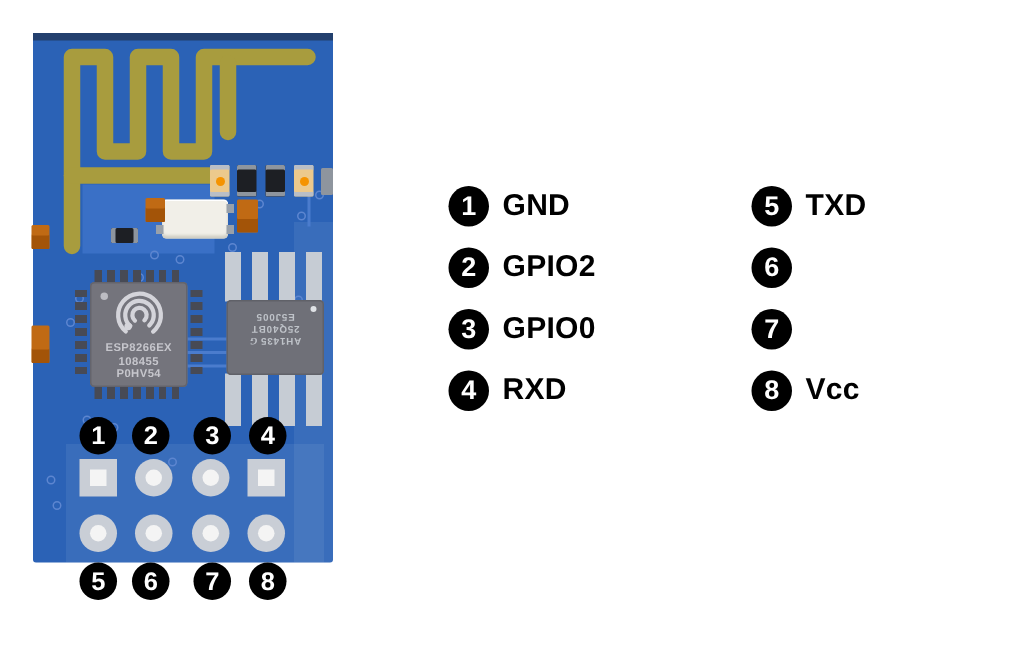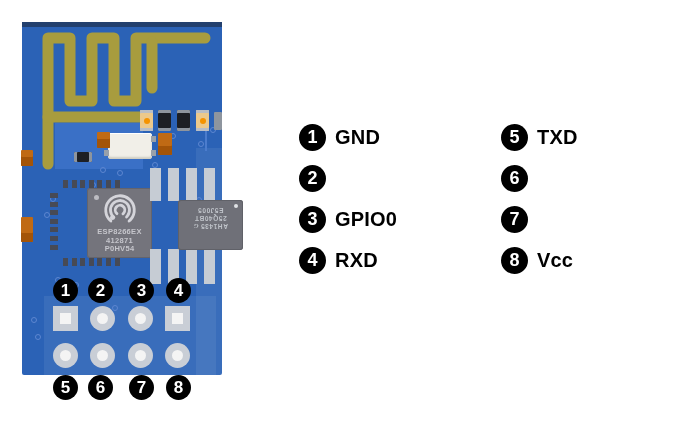--- a/index.html
+++ b/index.html
@@ -12,21 +12,21 @@
     position:absolute;left:22px;top:22px;width:200px;height:353px;
     background:#2b62b6;border-radius:2px;
   }
   .board-topedge{position:absolute;left:0;top:0;width:200px;height:5px;background:#23406e;}
   .pour{position:absolute;background:rgba(255,255,255,0.07);}
   .patch{position:absolute;background:#3a70c6;}
   .via{position:absolute;width:6px;height:6px;border:1.5px solid #5d86d0;border-radius:50%;box-sizing:border-box;}
   .trace{position:absolute;background:#4b7ccd;}
   #antenna-svg{position:absolute;left:0;top:0;}
   
-  .chip{position:absolute;border-radius:3px;margin-left:27px;}
+  .chip{position:absolute;border-radius:3px;}
   #esp-chip{left:38px;top:166px;width:65px;height:70px;background:#74747c;box-shadow:inset 0 0 0 1px #64646c;}
   #esp-dot{position:absolute;left:7px;top:7px;width:5px;height:5px;border-radius:50%;background:#bcbcc2;}
   .pinstrip{position:absolute;}
   .pins-h{background:repeating-linear-gradient(90deg,#474a55 0 5px,transparent 5px 8.6px);}
   .pins-v{background:repeating-linear-gradient(180deg,#474a55 0 5px,transparent 5px 8.6px);}
   #esp-logo{position:absolute;left:14px;top:4px;width:38px;height:38px;}
   .chip-text{position:absolute;left:0;right:0;top:40px;text-align:center;color:#c6c6cc;
     font-size:7.5px;line-height:8.6px;font-weight:bold;letter-spacing:0.3px;}
   #flash-chip{left:129px;top:178px;width:65px;height:50px;background:#6f7078;box-shadow:inset 0 0 0 1px #606168;}
   #flash-dot{position:absolute;right:5px;top:4px;width:4px;height:4px;border-radius:50%;background:#dfe2e6;}
@@ -132,21 +132,21 @@
       <svg id="esp-logo" viewBox="0 0 40 40">
         <g fill="none" stroke="#d4d4da" stroke-width="3" stroke-linecap="round">
           <circle cx="20" cy="19" r="5" stroke-dasharray="24 8" transform="rotate(130 20 19)"></circle>
           <circle cx="20" cy="19" r="10" stroke-dasharray="48 15" transform="rotate(130 20 19)"></circle>
           <circle cx="20" cy="19" r="15" stroke-dasharray="73 22" transform="rotate(130 20 19)"></circle>
         </g>
         <circle cx="12" cy="27" r="2.6" fill="#d4d4da"></circle>
       </svg>
       <div class="chip-text">
         <div>ESP8266EX</div>
-        <div>412871</div>
+        <div>108455</div>
         <div>P0HV54</div>
       </div>
     </div>
 
     <div class="flashstripes" style="top:146px;height:33px;"></div>
     <div class="flashstripes" style="top:227px;height:35px;"></div>
     <div class="chip" id="flash-chip">
       <div id="flash-dot"></div>
       <div id="flash-text">
         <div class="f-line">
@@ -197,20 +197,21 @@
     <div class="badge" style="left:144px;top:353px;">8</div>
   </div>
 
   <div class="legend-col" id="legend-col-1">
     <div class="legend-row">
       <span class="lbadge">1</span>
       <span class="llabel">GND</span>
     </div>
     <div class="legend-row">
       <span class="lbadge">2</span>
+      <span class="llabel">GPIO2</span>
     </div>
     <div class="legend-row">
       <span class="lbadge">3</span>
       <span class="llabel">GPIO0</span>
     </div>
     <div class="legend-row">
       <span class="lbadge">4</span>
       <span class="llabel">RXD</span>
     </div>
   </div>

